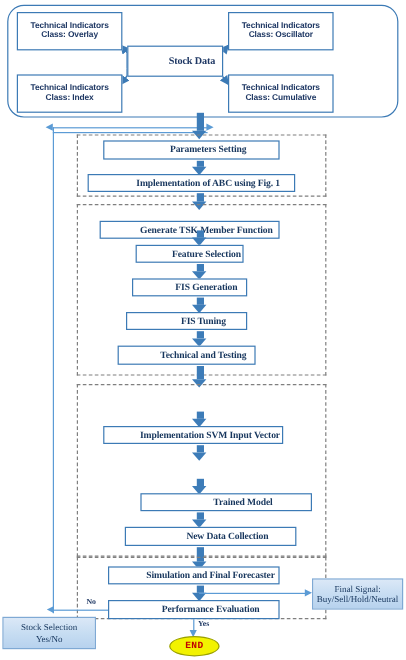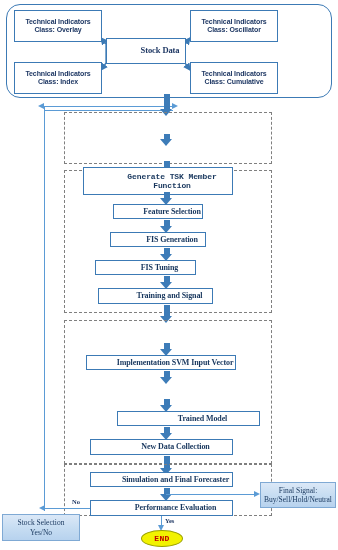--- a/index.html
+++ b/index.html
@@ -232,63 +232,65 @@
   <div class="tline h" style="left:44px; top:110px; width:129px; height:1.2px;"></div>
   <div class="thin-head-left" style="left:38px; top:103px;"></div>
 
   <div class="arrow-d" style="left:160px; top:94px; height:22px;">
     <div class="shaft" style="height:15px;"></div>
     <div class="head" style="top:15px;"></div>
   </div>
 
   <div class="dash-group" style="left:64px; top:112px; width:208px; height:52px;"></div>
 
+  <div class="node pbox" style="left:86px; top:117px; width:147px; height:16px;">Parameters Setting</div>
 
   <div class="arrow-d" style="left:160px; top:134px; height:11px;">
     <div class="shaft" style="height:5px;"></div>
     <div class="head" style="top:5px;"></div>
   </div>
 
+  <div class="node pbox" style="left:73px; top:145px; width:173px; height:15px;">Implementation of ABC using Fig. 1</div>
 
   <div class="arrow-d" style="left:160px; top:161px; height:13px;">
     <div class="shaft" style="height:7px;"></div>
     <div class="head" style="top:7px;"></div>
   </div>
 
   <div class="dash-group" style="left:64px; top:170px; width:208px; height:143px;"></div>
 
-  <div class="node pbox" style="left:83px; top:167px; width:150px; height:28px;font-family:Liberation Mono, monospace;">Generate TSK Member Function</div>
+  <div class="node pbox" style="left:83px; top:184px; width:150px; height:15px;">Generate TSK Member Function</div>
 
   <div class="arrow-d" style="left:160px; top:192px; height:12px;">
     <div class="shaft" style="height:6px;"></div>
     <div class="head" style="top:6px;"></div>
   </div>
 
   <div class="node pbox" style="left:113px; top:204px; width:90px; height:15px;">Feature Selection</div>
 
   <div class="arrow-d" style="left:160px; top:220px; height:12px;">
     <div class="shaft" style="height:6px;"></div>
     <div class="head" style="top:6px;"></div>
   </div>
 
   <div class="node pbox" style="left:110px; top:232px; width:96px; height:15px;">FIS Generation</div>
 
   <div class="arrow-d" style="left:160px; top:248px; height:12px;">
     <div class="shaft" style="height:6px;"></div>
     <div class="head" style="top:6px;"></div>
   </div>
 
-  <div class="node pbox" style="left:95px; top:260px; width:101px; height:15px;">FIS Tuning</div>
+  <div class="node pbox" style="left:105px; top:260px; width:101px; height:15px;">FIS Tuning</div>
 
   <div class="arrow-d" style="left:160px; top:276px; height:12px;">
     <div class="shaft" style="height:6px;"></div>
     <div class="head" style="top:6px;"></div>
   </div>
 
-  <div class="node pbox" style="left:98px; top:288px; width:115px; height:16px;">Training and Signal</div>
+  <div class="node pbox" style="left:98px; top:288px; width:115px; height:16px;">Technical and Testing</div>
 
   <div class="arrow-d" style="left:160px; top:305px; height:18px;">
     <div class="shaft" style="height:11px;"></div>
     <div class="head" style="top:11px;"></div>
   </div>
 
   <div class="dash-group" style="left:64px; top:320px; width:208px; height:144px;"></div>
 
 
   <div class="arrow-d" style="left:160px; top:343px; height:12px;">
@@ -309,21 +311,21 @@
     <div class="head" style="top:6px;"></div>
   </div>
 
   <div class="node pbox" style="left:90px; top:411px; width:143px; height:15px;margin-left:27px;">Trained  Model</div>
 
   <div class="arrow-d" style="left:160px; top:427px; height:12px;">
     <div class="shaft" style="height:6px;"></div>
     <div class="head" style="top:6px;"></div>
   </div>
 
-  <div class="node pbox" style="left:90px; top:439px; width:143px; height:16px;">New Data Collection</div>
+  <div class="node pbox" style="left:104px; top:439px; width:143px; height:16px;">New Data Collection</div>
 
   <div class="arrow-d" style="left:160px; top:456px; height:19px;">
     <div class="shaft" style="height:12px;"></div>
     <div class="head" style="top:12px;"></div>
   </div>
 
   <div class="dash-group" style="left:64px; top:464px; width:208px; height:52px;"></div>
 
   <div class="node pbox" style="left:90px; top:472px; width:143px; height:15px;">Simulation and Final Forecaster</div>
 

